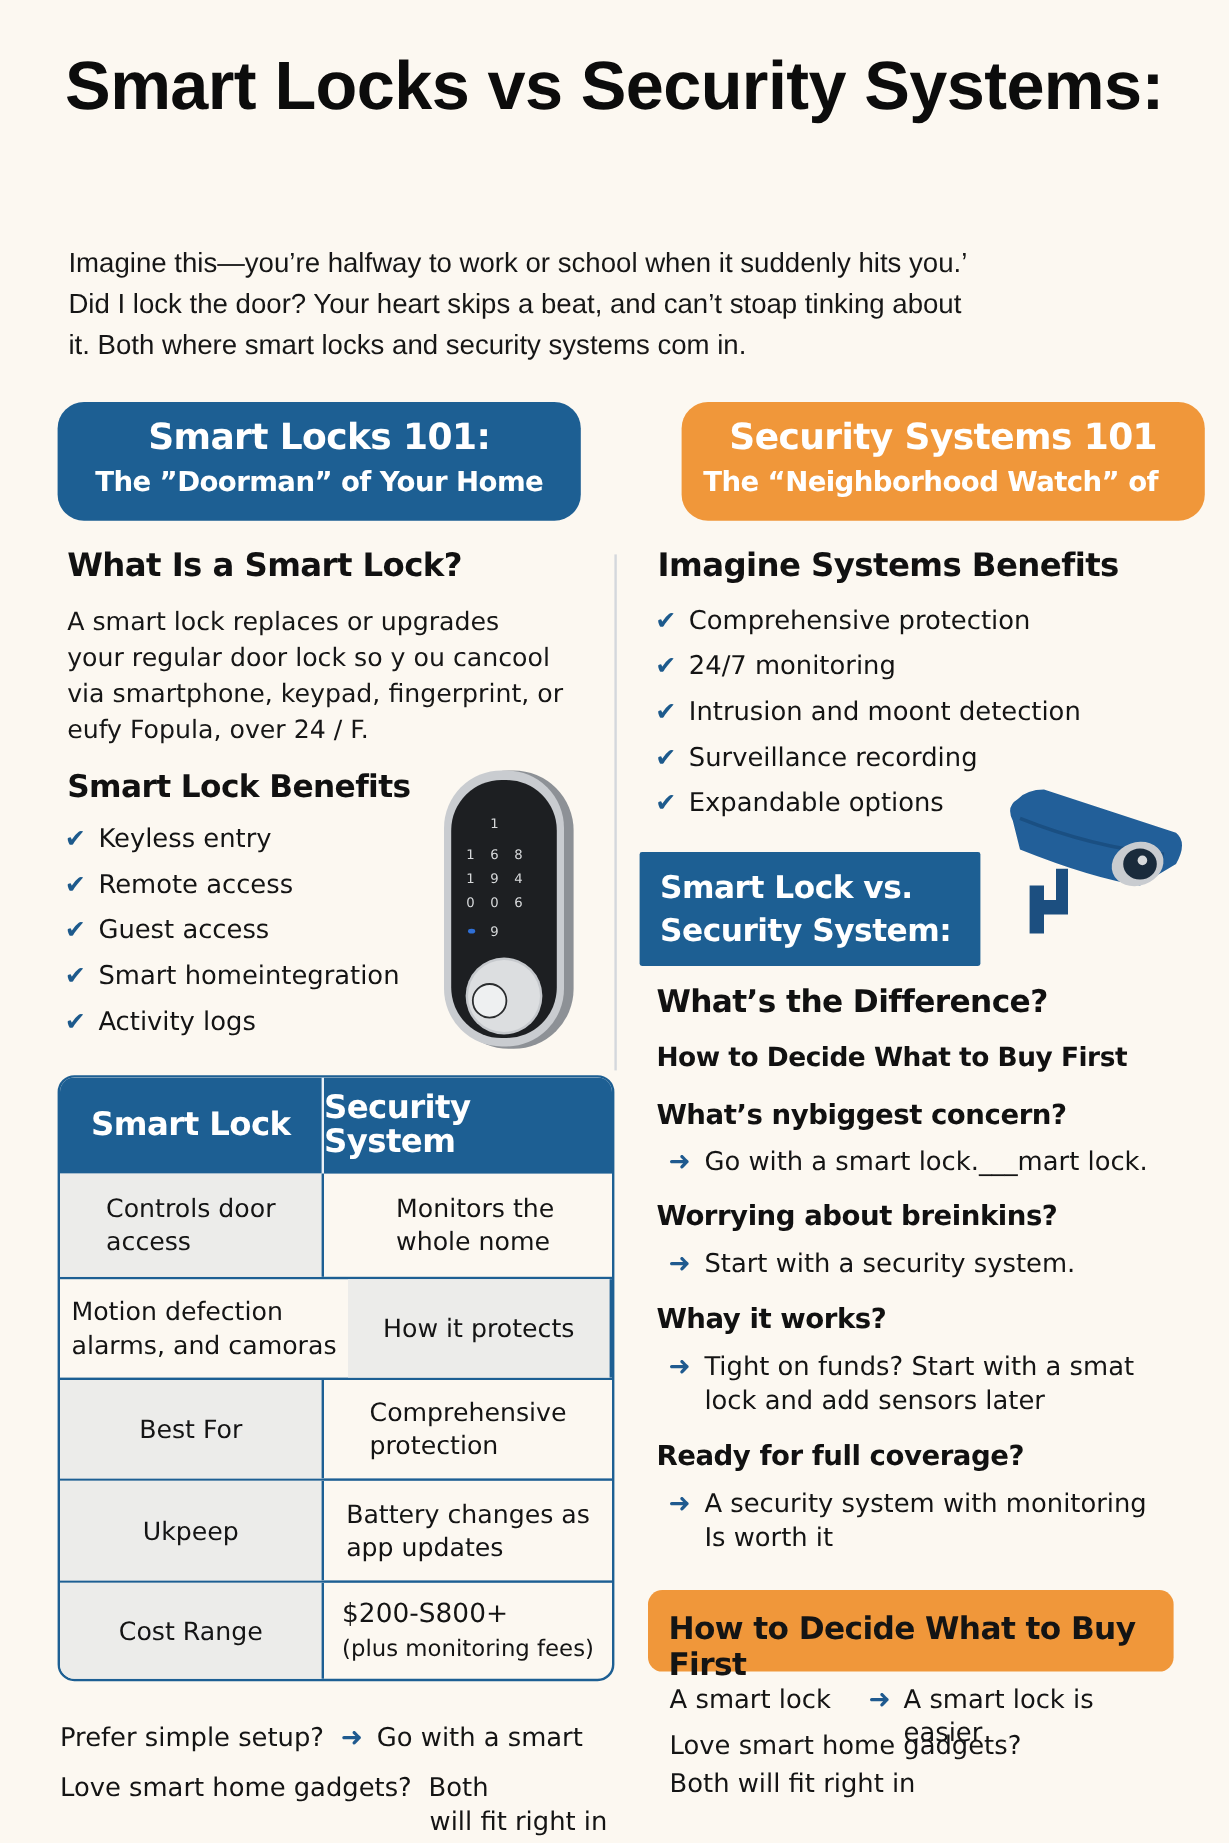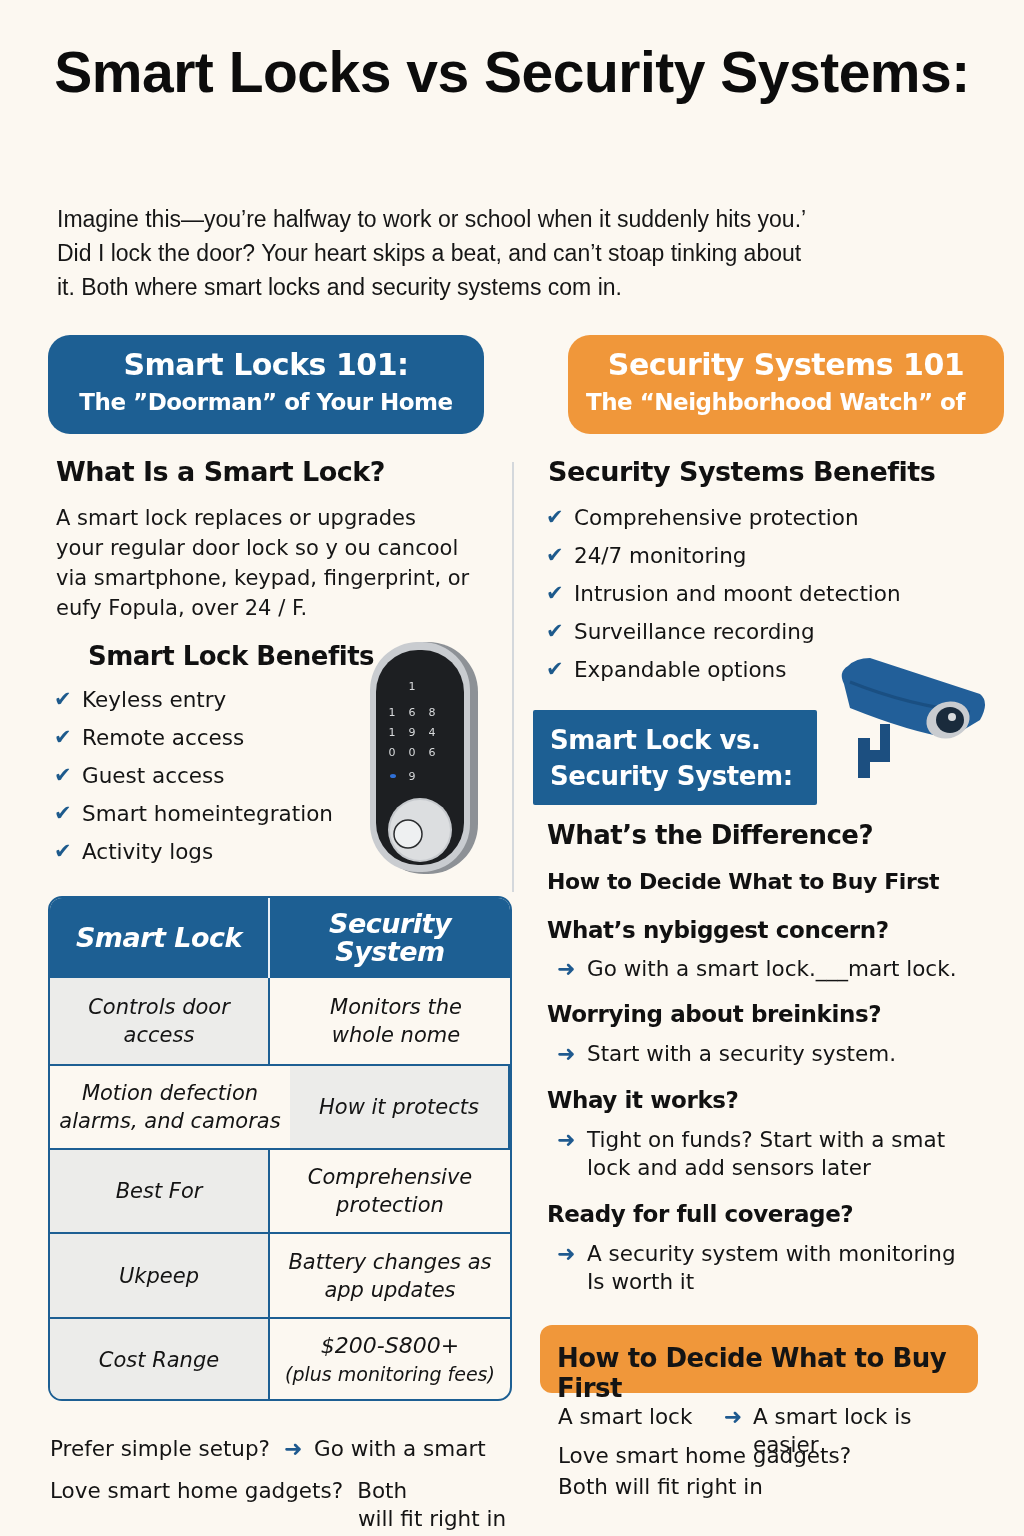--- a/index.html
+++ b/index.html
@@ -59,21 +59,21 @@
   .vs-box { left: 533px; top: 710px; width: 284px; height: 95px; background: #1d5f93; color: #fff;
     font-weight: 700; font-size: 26px; line-height: 36px; padding: 12px 0 0 17px; letter-spacing: -0.4px; border-radius: 2px; }
 
   
   .cmp-table { left: 48px; top: 896px; width: 464px; height: 505px;
     border: 2px solid #1d5f93; border-radius: 14px; overflow: hidden; background: #fcf8f1; }
   .cmp-row { display: flex; border-top: 2px solid #1d5f93; }
   .cmp-row:first-child { border-top: none; }
   .cmp-head { background: #1d5f93; color: #fff; height: 80px; }
   .cmp-head .c { font-weight: 700; font-size: 27px; letter-spacing: -0.5px; }
-  .c { display: flex; align-items: center; justify-content: center; text-align: center; font-size: 21px; line-height: 28px; color: #141414; font-style: italic; }
+  .c { display: flex; align-items: center; justify-content: center; text-align: left; font-size: 21px; line-height: 28px; color: #141414; }
   .c1 { width: 220px; border-right: 2px solid #1d5f93; }
   .c2 { flex: 1; }
   .cmp-body .c1 { background: #ececea; }
   .cmp-head .c1 { border-right: 2px solid #eaf0f6; }
   .cmp-head .c { color: #fff; }
 
   .arrow { display: inline-block; width: 30px; color: #1f5a8f; font-weight: 700; font-size: 22px; }
   .arrow-line { display: flex; align-items: flex-start; font-size: 21.5px; line-height: 28px; color: #141414; }
 
   .orange-bar { left: 540px; top: 1325px; width: 438px; height: 68px; background: #f0973a; border-radius: 12px;
@@ -104,21 +104,21 @@
 <div class="abs divider"></div>
 
 <div class="abs h2" style="left:56px; top:455px;">What Is a Smart Lock?</div>
 <div class="abs body-text" style="left:56px; top:503px; width:430px;">
   <div>A smart lock replaces or upgrades</div>
   <div>your regular door lock so y ou cancool</div>
   <div>via smartphone, keypad, fingerprint, or</div>
   <div>eufy Fopula, over 24 / F.</div>
 </div>
 
-<div class="abs h2" style="left:56px; top:639px; font-size:26px;margin-left:32px;">Smart Lock Benefits</div>
+<div class="abs h2" style="left:56px; top:639px; font-size:26px;">Smart Lock Benefits</div>
 <ul class="abs check-list" style="left:54px; top:680px;">
   <li>
       <span class="ck">✔</span>
       <span>Keyless entry</span>
     </li>
   <li>
       <span class="ck">✔</span>
       <span>Remote access</span>
     </li>
   <li>
@@ -151,21 +151,21 @@
       <text x="44" y="116">0</text>
       <text x="64" y="116">6</text>
     <text x="44" y="140">9</text>
   </g>
   <ellipse cx="25" cy="136" rx="3" ry="2" fill="#2f6fd6"></ellipse>
   <circle cx="52" cy="190" r="32" fill="#c6c9cd"></circle>
   <circle cx="52" cy="190" r="30" fill="#dcdee0"></circle>
   <circle cx="40" cy="194" r="14" fill="#eef0f1" stroke="#2a2c2e" stroke-width="1.5"></circle>
 </svg>
 
-<div class="abs h2" style="left:548px; top:455px;">Security Systems Benefits</div>
+<div class="abs h2" style="left:548px; top:455px;">Imagine Systems Benefits</div>
 <ul class="abs check-list" style="left:546px; top:498px;">
   <li>
       <span class="ck">✔</span>
       <span>Comprehensive protection</span>
     </li>
   <li>
       <span class="ck">✔</span>
       <span>24/7 monitoring</span>
     </li>
   <li>

